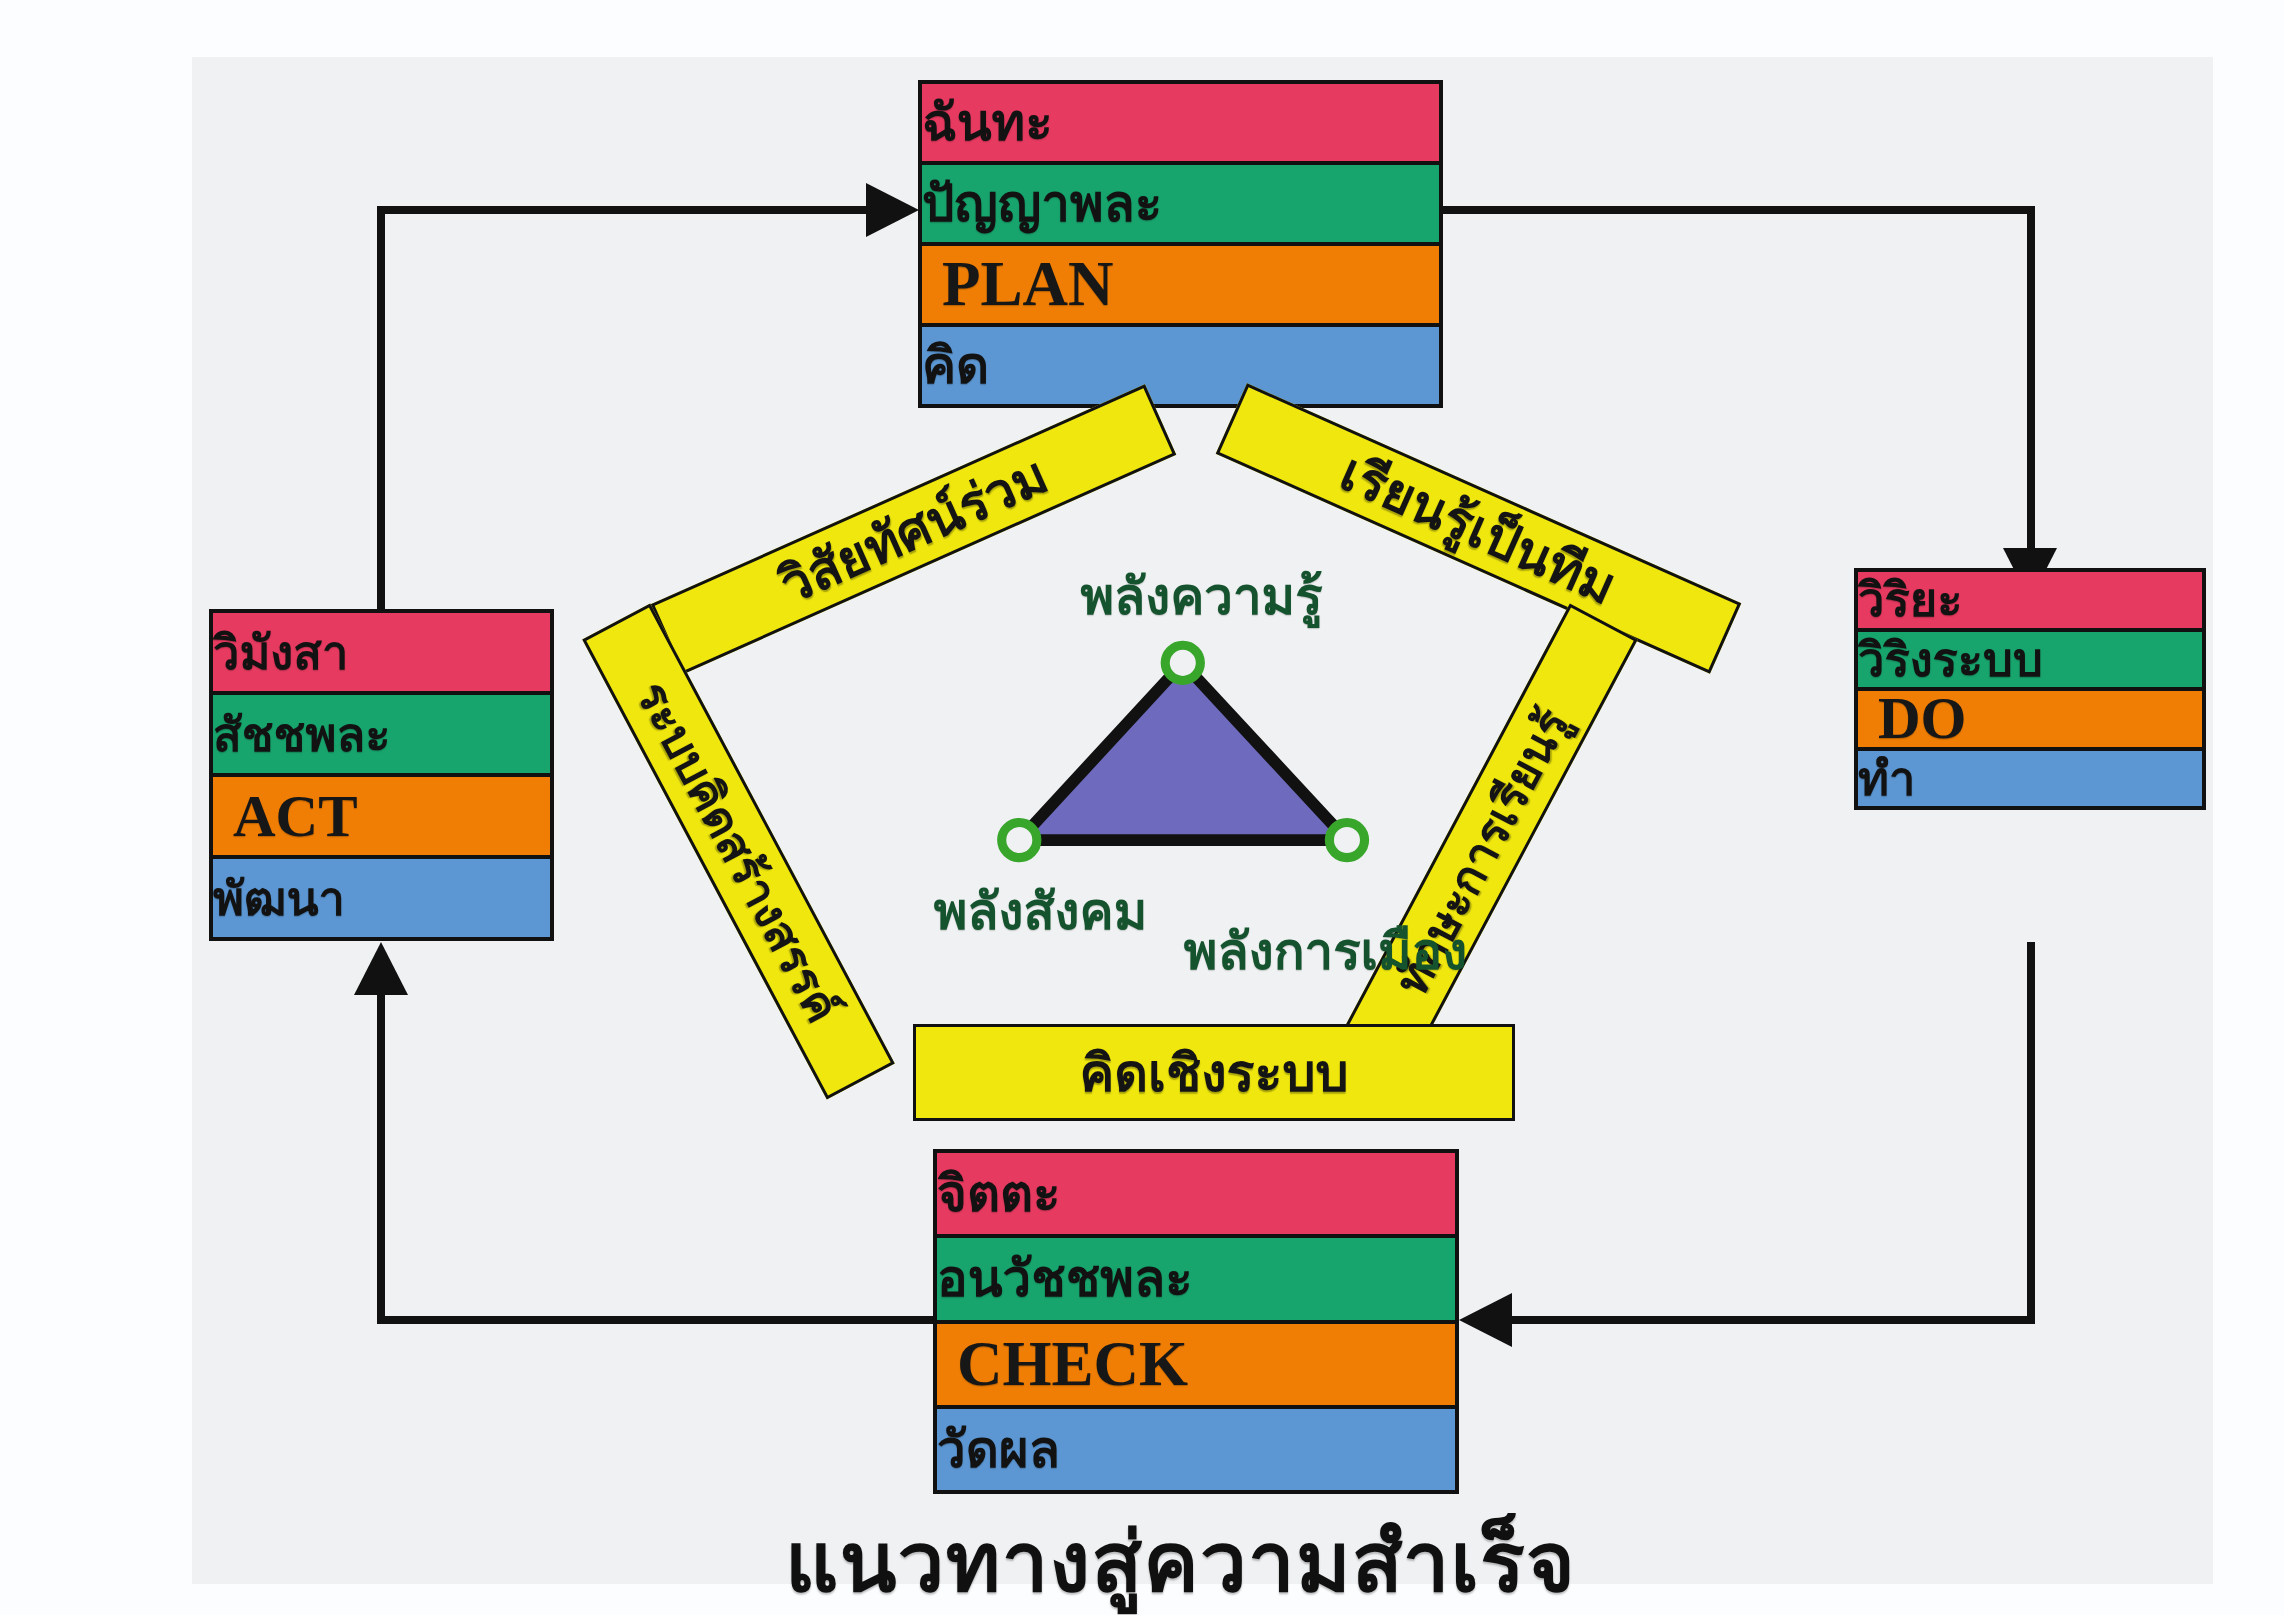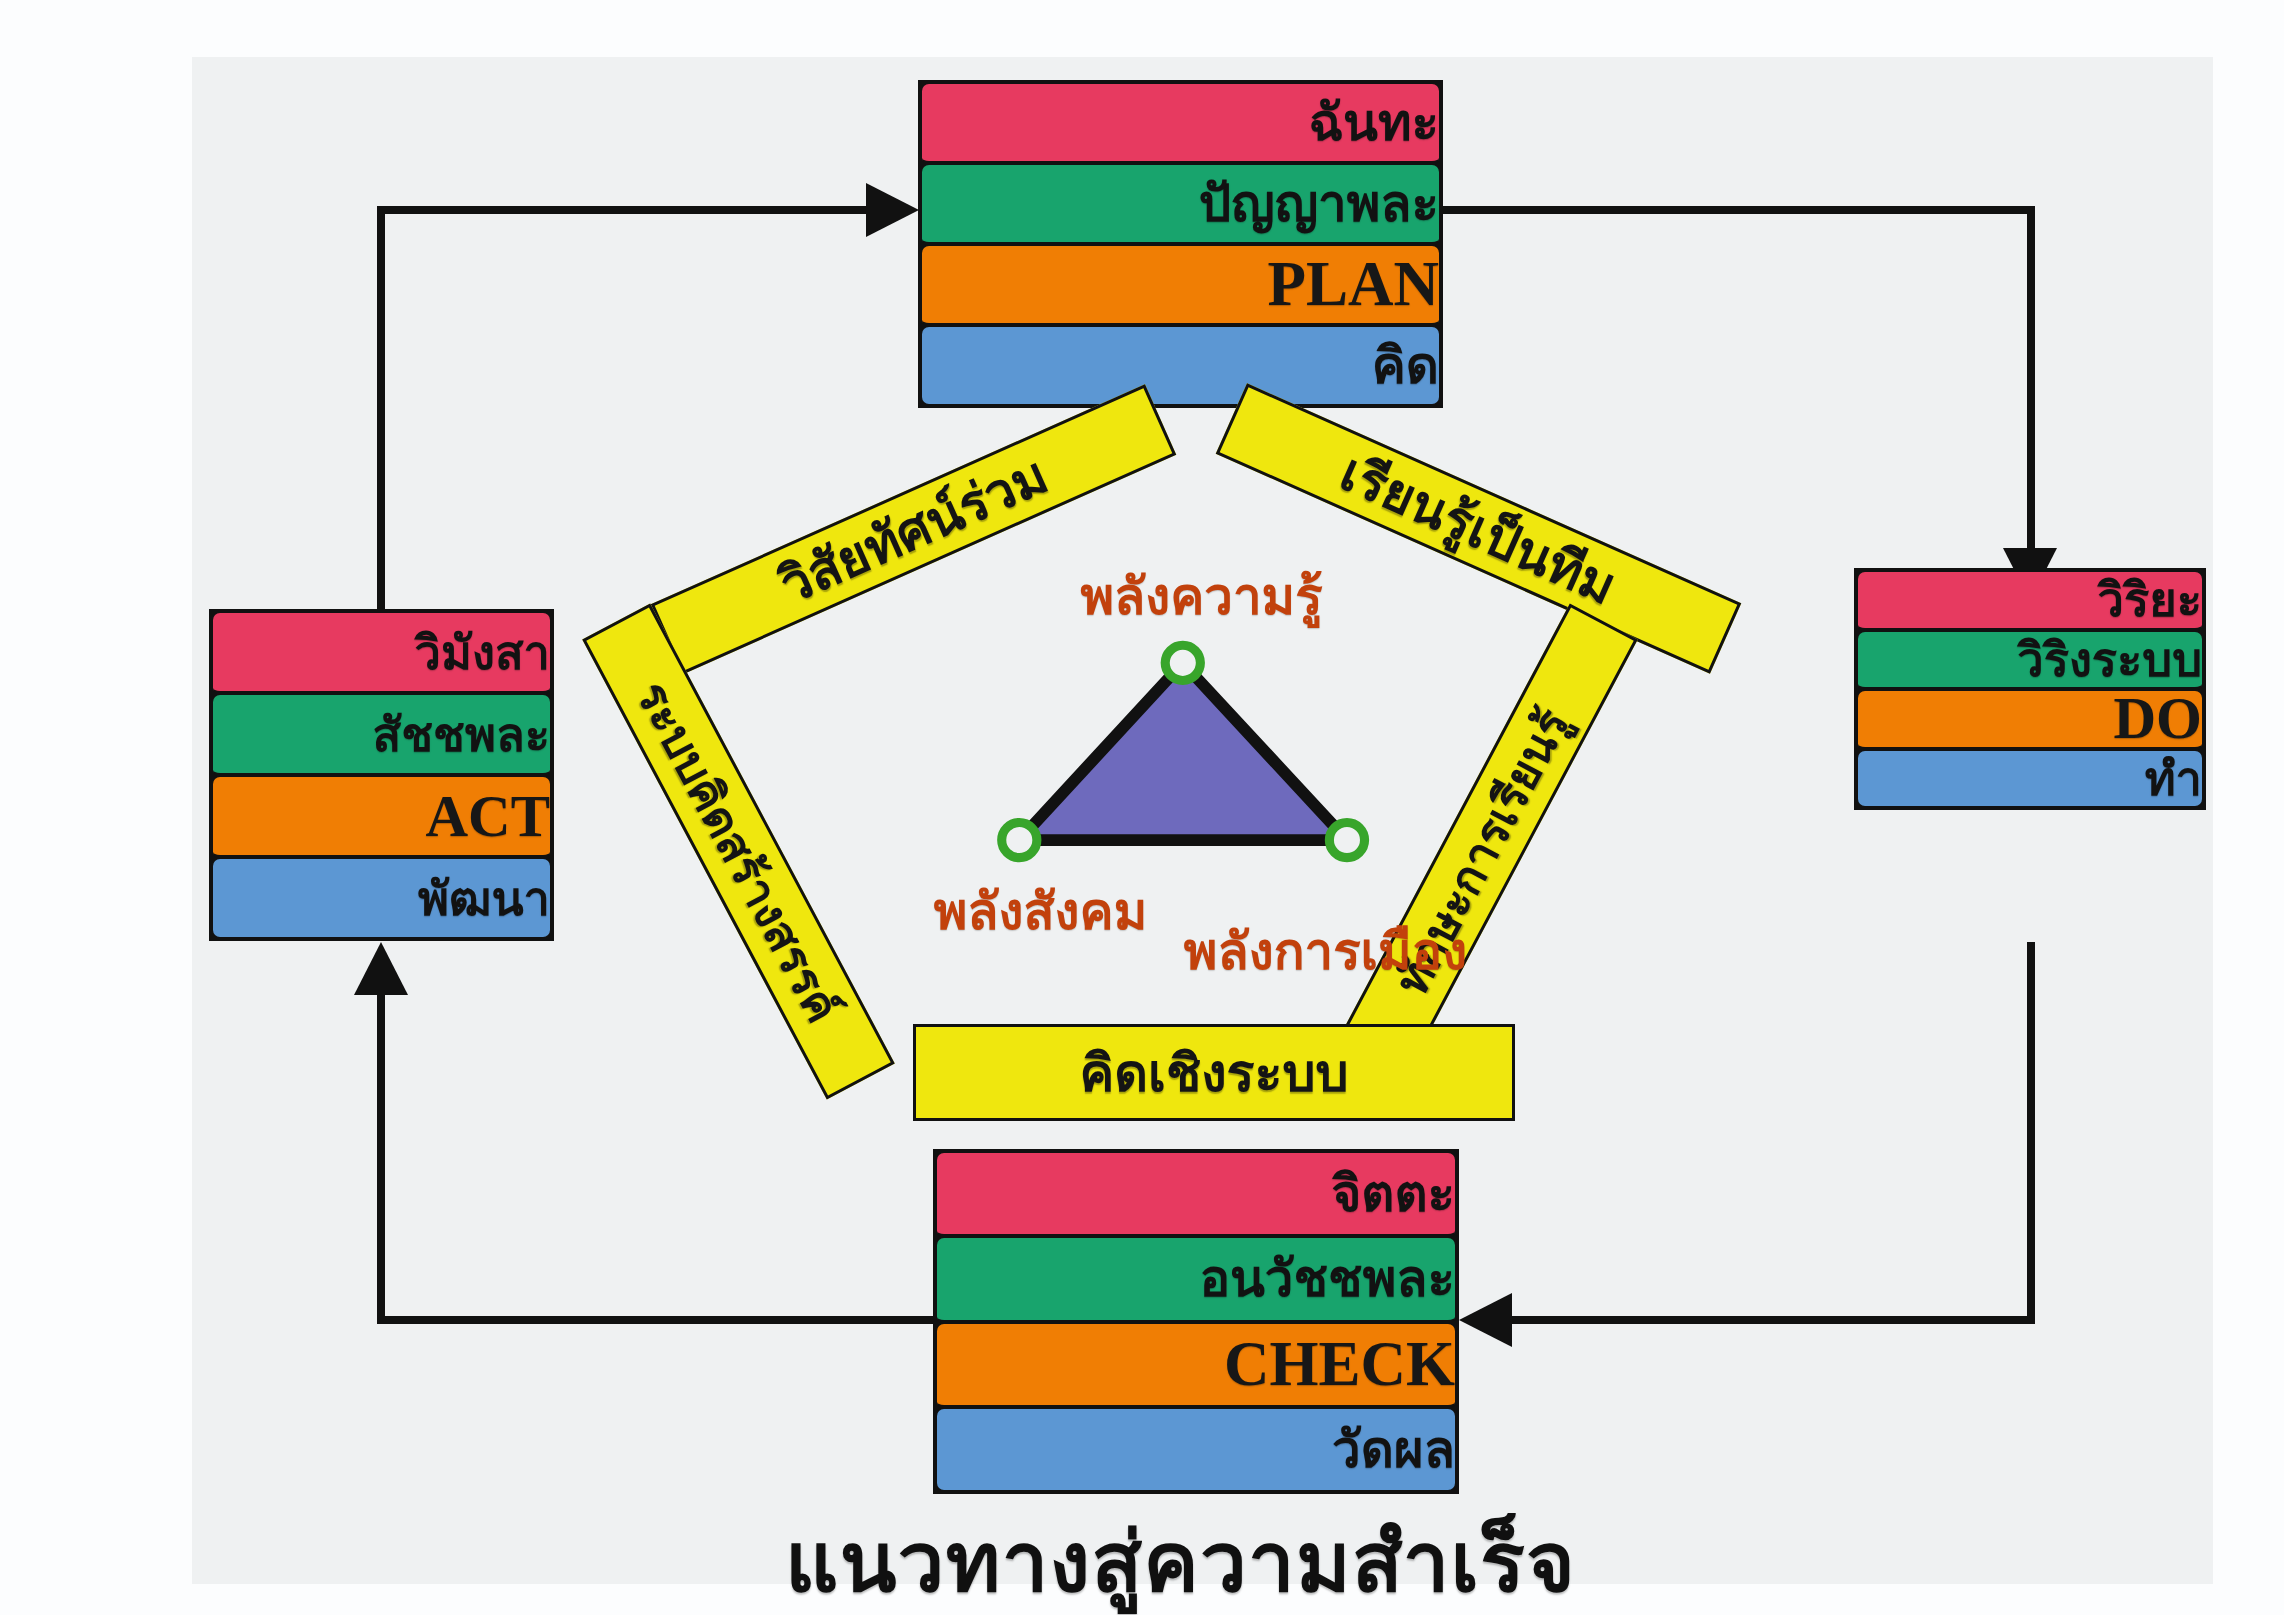--- a/index.html
+++ b/index.html
@@ -28,24 +28,23 @@
   
   .cycle-box{
     position:absolute;
     border:4.6px solid var(--ink);
     box-sizing:border-box;
     display:flex;flex-direction:column;
     background:var(--ink);
   }
   .cycle-box .row{
     flex:1 1 0;
-    display:flex;align-items:center;justify-content:flex-end;
+    display:flex;align-items:center;justify-content:flex-start;
     border-bottom:4.6px solid var(--ink);
     overflow:hidden;
-    border-radius:7px;
   }
   .cycle-box .row:last-child{border-bottom:none;}
   .row span{
     color:#121212;font-weight:bold;font-size:51px;line-height:1;
     text-shadow:0 1.3px 1.3px rgba(0,0,0,0.25);
     white-space:nowrap;
   }
   .row.en span{
     font-family:"Liberation Serif","DejaVu Serif",serif;
     font-size:63px;font-weight:bold;color:#171717;
@@ -86,21 +85,21 @@
   .ybar-tr{left:1208px;top:490px;width:541px;height:77px;transform:rotate(24deg);}
   .ybar-l{left:478px;top:813px;width:521px;height:77px;transform:rotate(62deg);}
   .ybar-r{left:1221px;top:813px;width:521px;height:77px;transform:rotate(-62deg);}
   .ybar-b{left:913px;top:1024px;width:602px;height:97px;}
   .ybar-l span,.ybar-r span{font-size:46px;}
 
   
   .tri-svg{position:absolute;left:932px;top:619px;}
   .tri-label{
     position:absolute;width:391px;text-align:center;
-    font-weight:bold;font-size:51px;color:#c2410c;line-height:1.05;
+    font-weight:bold;font-size:51px;color:#14532d;line-height:1.05;
     text-shadow:0 1.3px 1.3px rgba(0,0,0,0.2);
   }
   .lab-know{left:1006px;top:570px;}
   .lab-soc{left:845px;top:885px;}
   .lab-pol{left:1130px;top:925px;}
 
   
   .main-title{
     position:absolute;left:724px;top:1496px;width:913px;
     text-align:center;font-weight:800;font-size:83px;color:#101010;

